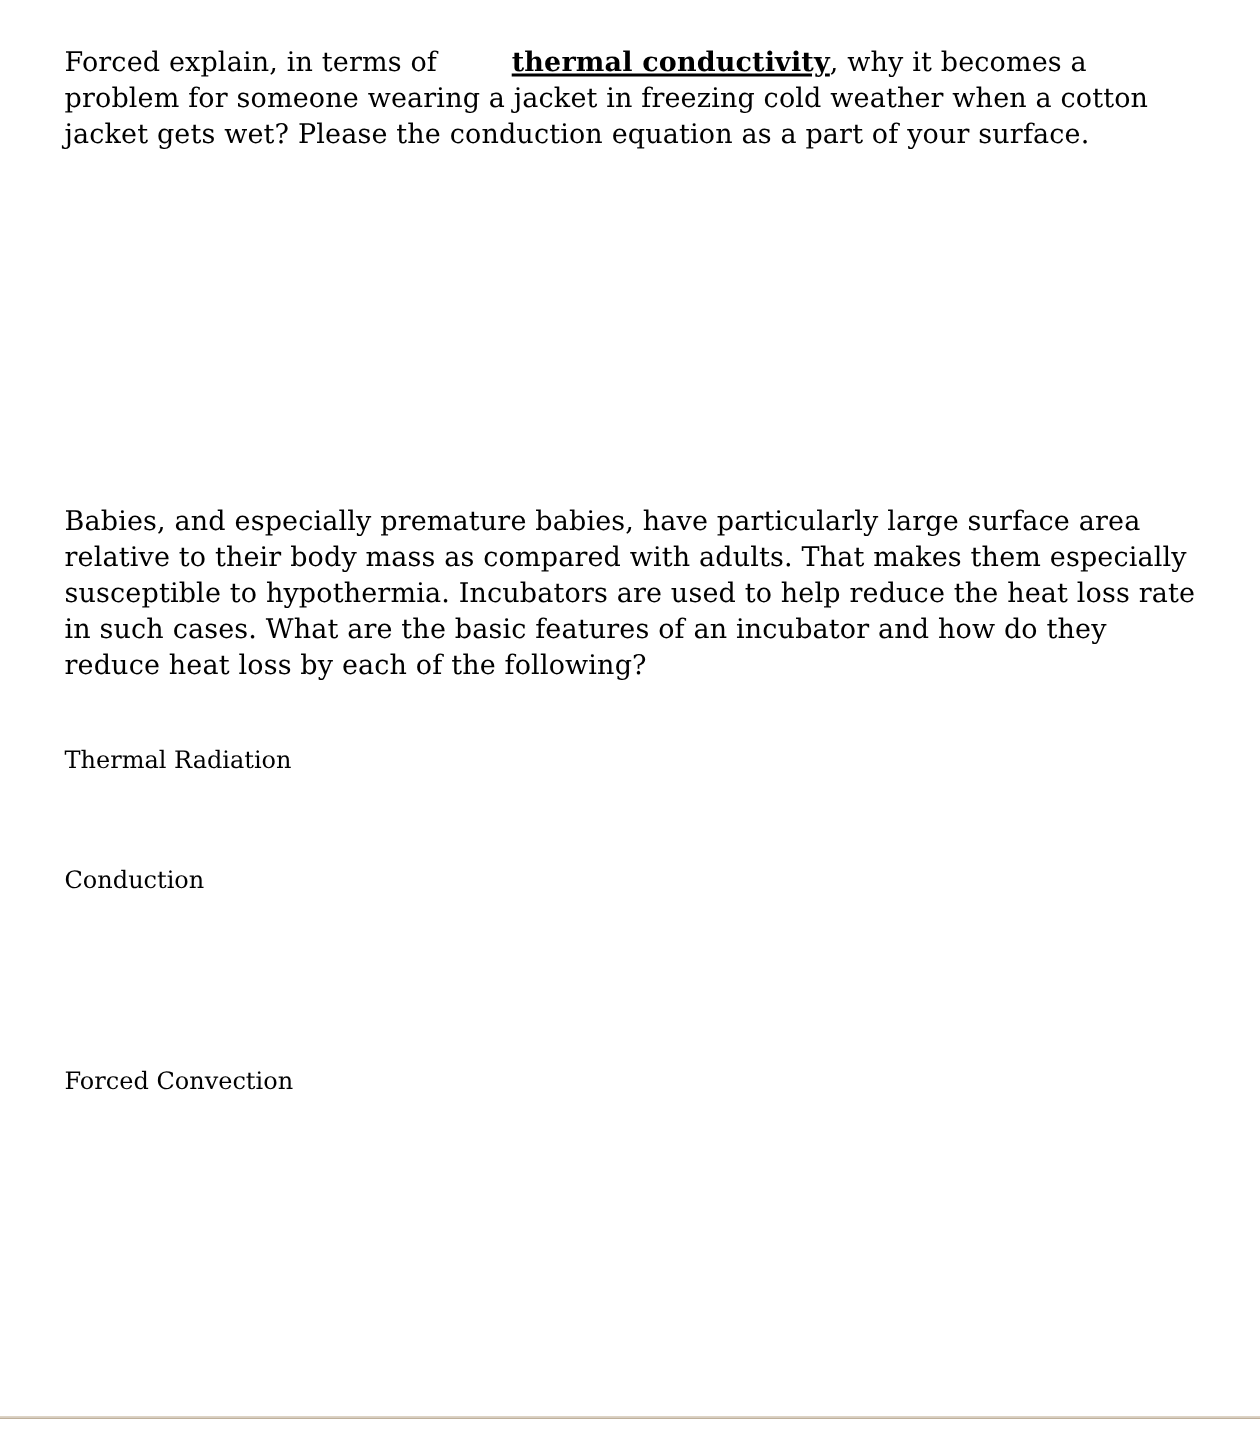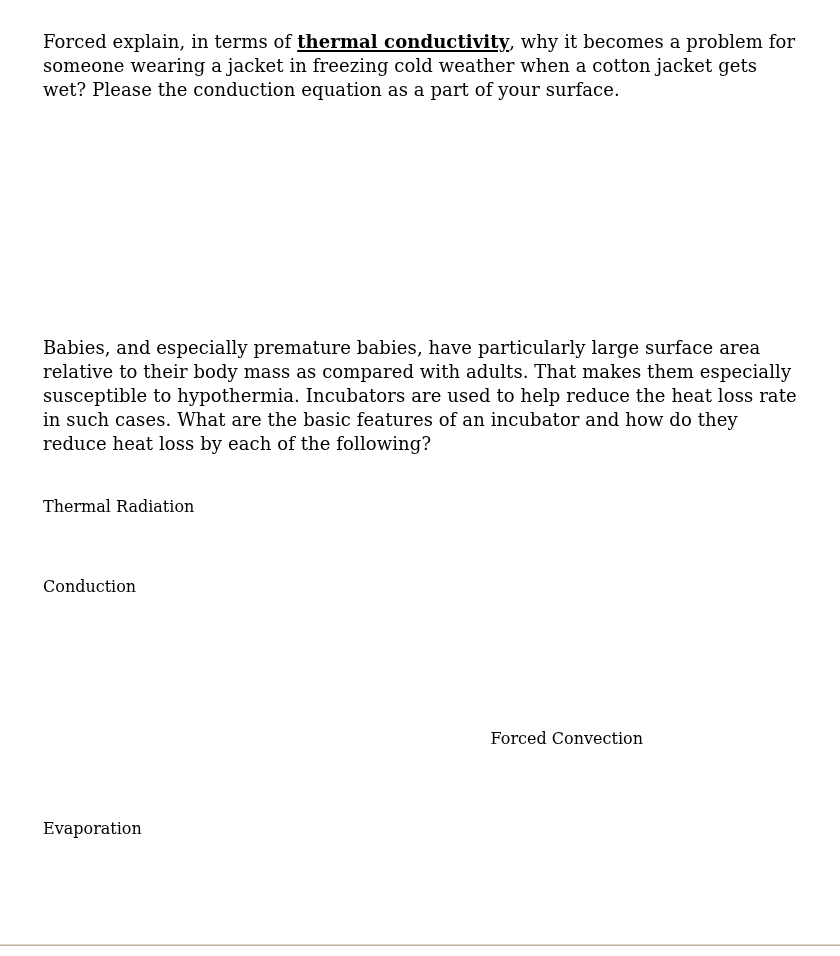--- a/index.html
+++ b/index.html
@@ -26,33 +26,34 @@
     letter-spacing: 0.1px;
     color: #000000;
   }
   .q1 { top: 30px; }
   .q2 { top: 336px; }
   .emph {
     font-weight: bold;
     text-decoration: underline;
     text-decoration-thickness: 2px;
     text-underline-offset: 2px;
+    margin-left: 44px;
   }
   .mode-label {
     position: absolute;
     left: 43px;
     width: 600px;
     margin: 0;
     font-size: 16px;
     line-height: 26px;
     color: #000000;
   }
   .mode-0 { top: 494px; }
   .mode-1 { top: 574px; }
-  .mode-2 { top: 726px; text-align: right; }
+  .mode-2 { top: 708px; }
   .mode-3 { top: 816px; }
   .answer-space {
     position: absolute;
     left: 0;
     width: 840px;
     background: transparent;
   }
   .space-q1 { top: 104px; height: 220px; }
   .space-m0 { top: 522px; height: 78px; }
   .space-m1 { top: 630px; height: 76px; }
@@ -81,18 +82,17 @@
 
   <div class="mode-label mode-0">Thermal Radiation</div>
   <div class="answer-space space-m0"></div>
 
   <div class="mode-label mode-1">Conduction</div>
   <div class="answer-space space-m1"></div>
 
   <div class="mode-label mode-2">Forced Convection</div>
   <div class="answer-space space-m2"></div>
 
-  <div class="mode-label mode-3">Evaporation</div>
   <div class="answer-space space-m3"></div>
 
   <div class="divider"></div>
 
 </div>
 
 </body></html>

